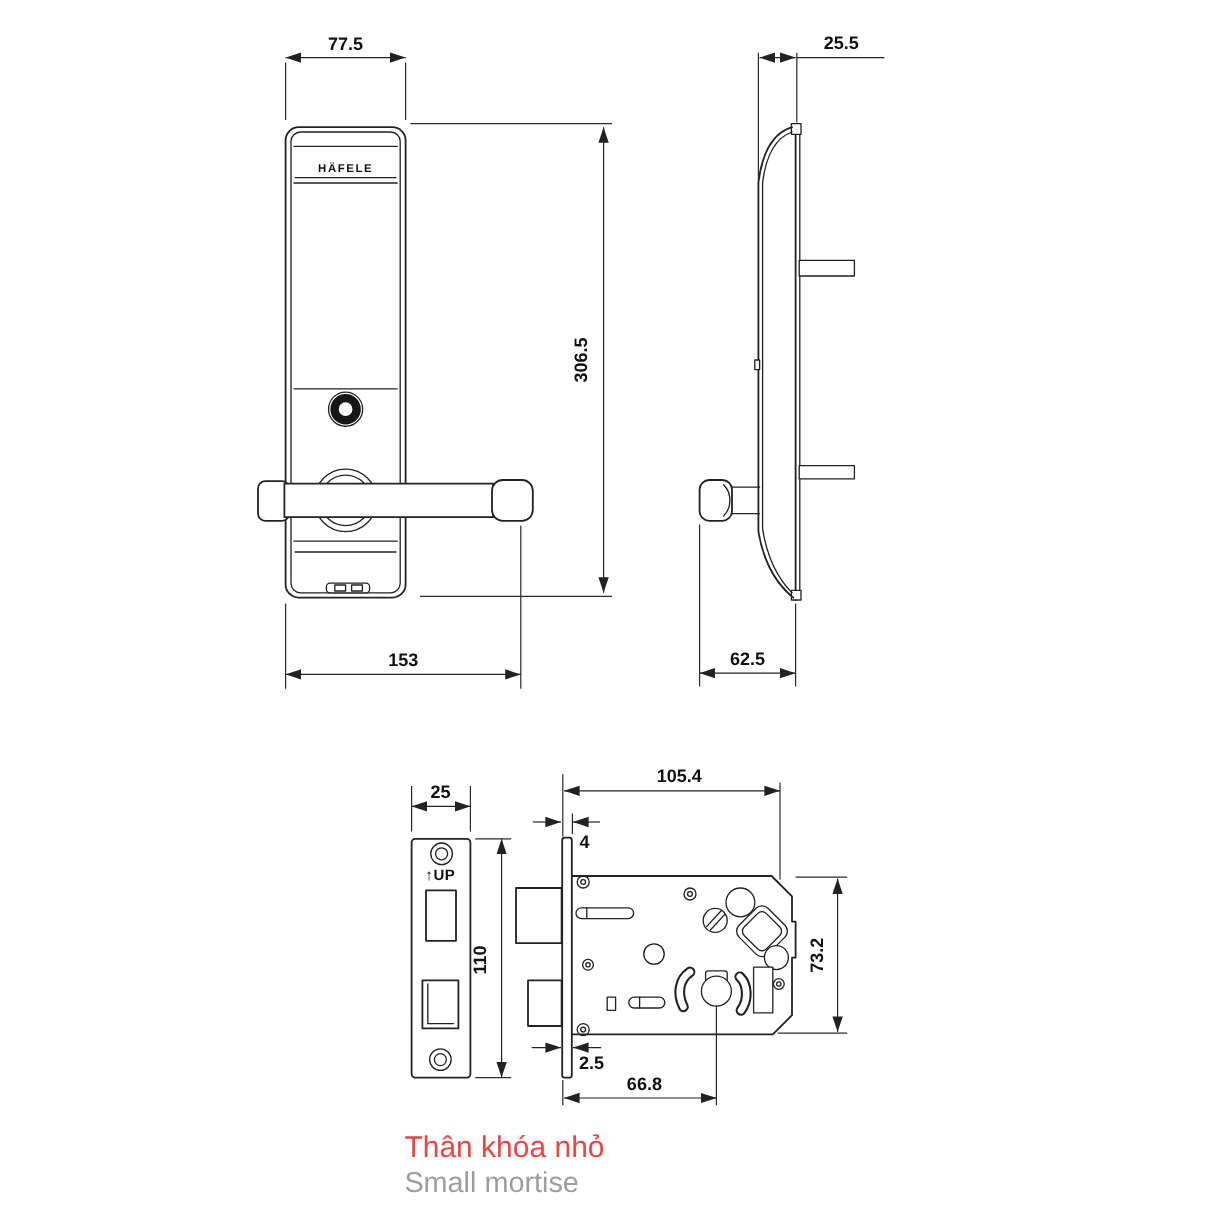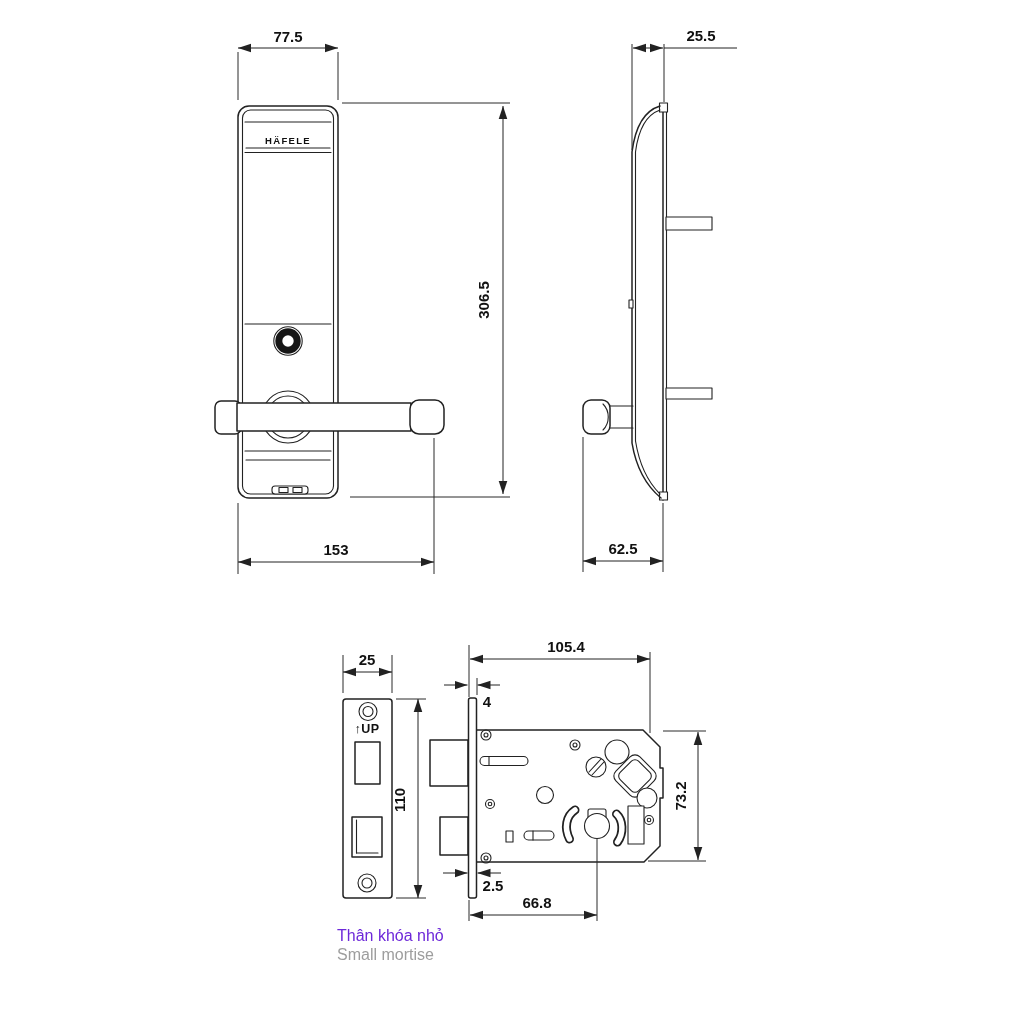--- a/index.html
+++ b/index.html
@@ -9,22 +9,22 @@
   .ln  {stroke:#222;stroke-width:1.5;fill:none;stroke-linejoin:round;stroke-linecap:round;}
   .ln2 {stroke:#222;stroke-width:1.1;fill:none;stroke-linejoin:round;stroke-linecap:round;}
   .wf  {stroke:#222;stroke-width:1.5;fill:#fff;stroke-linejoin:round;}
   .wf2 {stroke:#222;stroke-width:1.1;fill:#fff;stroke-linejoin:round;}
   .dim {stroke:#222;stroke-width:1;fill:none;}
   .ext {stroke:#2a2a2a;stroke-width:1;fill:none;}
   text.dimtxt{font:bold 15px "Liberation Sans",sans-serif;fill:#111;}
   text.logo{font:bold 9.5px "Liberation Sans",sans-serif;fill:#111;letter-spacing:1.3px;}
   text.uplbl{font:bold 12.5px "Liberation Sans",sans-serif;fill:#111;letter-spacing:0.5px;}
   .caption{position:absolute;left:337px;top:926px;}
-  .caption .vi{font-size:16px;color:#6d28d9;line-height:1.2;}
-  .caption .en{font-size:16px;color:#9d9d9d;line-height:1.25;}
+  .caption .vi{font-size:25px;color:#ef4444;line-height:1.2;margin-top:15px;}
+  .caption .en{font-size:24px;color:#9d9d9d;line-height:1.25;}
 </style>
 </head>
 <body>
 
 <div class="canvas">
 <svg width="1024" height="1024" viewBox="0 0 1024 1024">
   <defs>
     <marker id="arr" viewBox="0 0 10 10" refX="10" refY="5" markerWidth="13" markerHeight="13" orient="auto-start-reverse" markerUnits="strokeWidth">
       <path d="M0,1.7 L10,5 L0,8.3 Z" fill="#222"></path>
     </marker>

